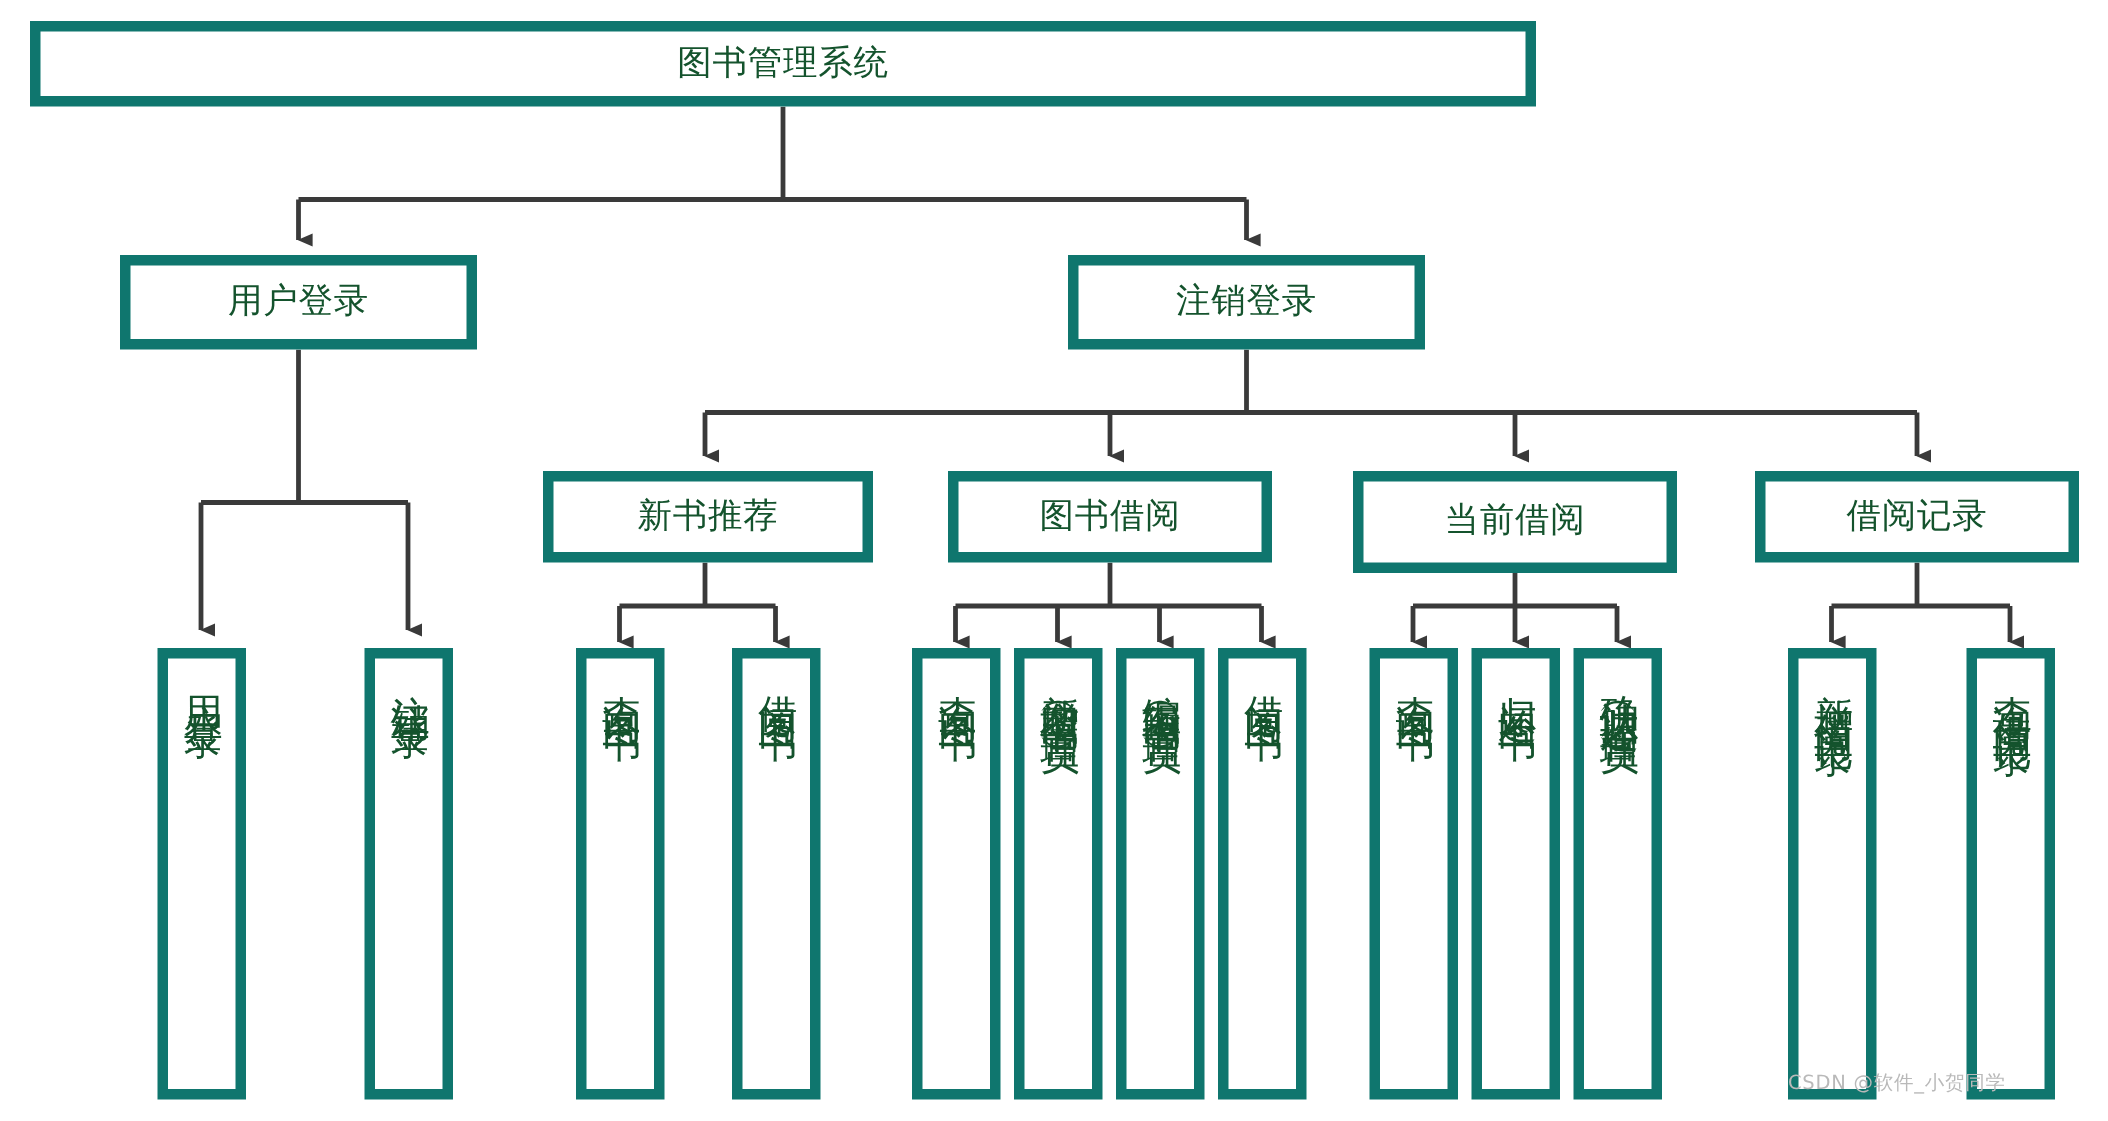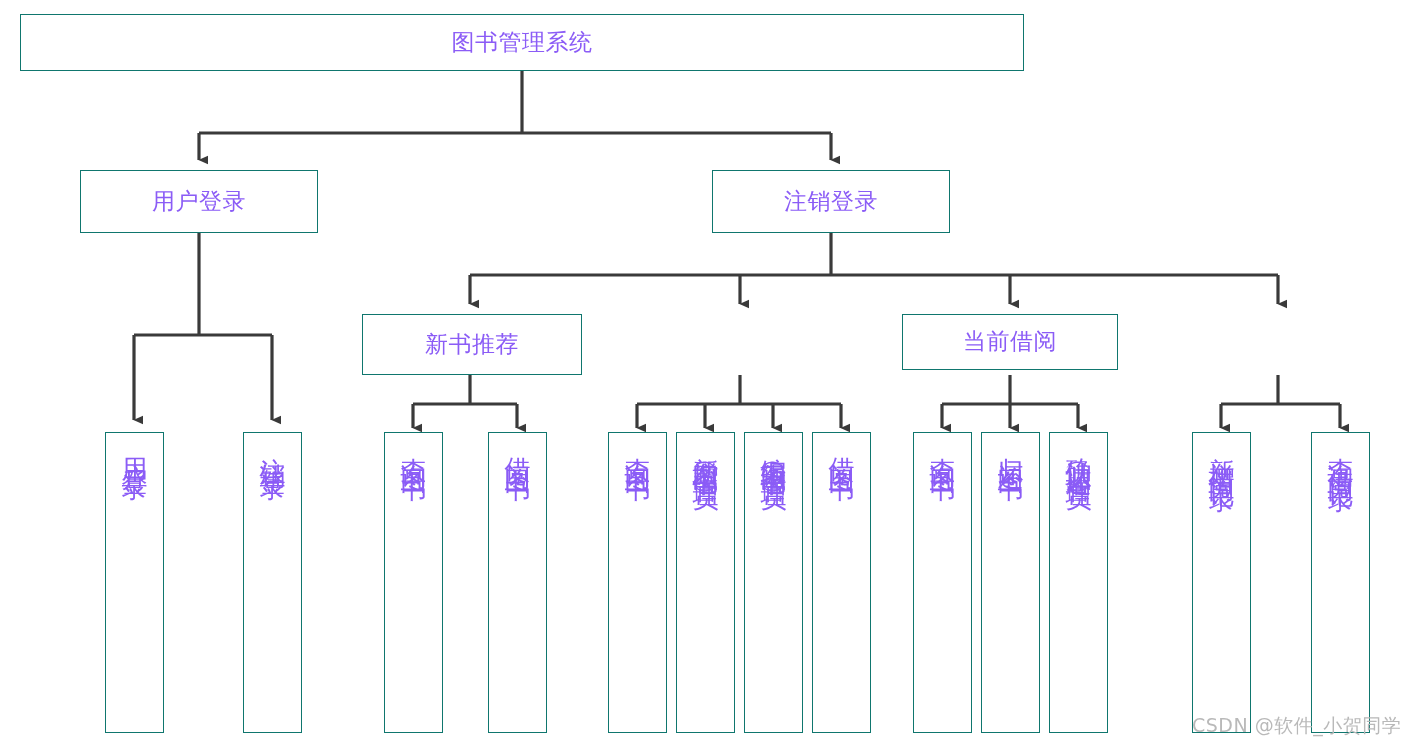--- a/index.html
+++ b/index.html
@@ -23,25 +23,25 @@
     left: 0;
     top: 0;
     width: 1405px;
     height: 747px;
     pointer-events: none;
   }
   .node {
     position: absolute;
     box-sizing: border-box;
     background: #ffffff;
-    border: 1px solid #0f766e;
+    border: 7px solid #0f766e;
     display: flex;
     align-items: center;
     justify-content: center;
-    color: #8b5cf6;
+    color: #14532d;
   }
   .node .label {
     display: block;
     text-align: center;
     line-height: 1.18;
     white-space: pre;
   }
   .node-h .label {
     font-size: 23px;
     letter-spacing: 0.5px;
@@ -61,21 +61,21 @@
     font-size: 26px;
     line-height: 1.04;
     letter-spacing: 6px;
     white-space: nowrap;
   }
   .node-v.tall .label {
     letter-spacing: 4px;
   }
   .watermark {
     position: absolute;
-    font-size: 19px;
+    font-size: 13px;
     color: #b9b9b9;
     white-space: nowrap;
     letter-spacing: 0.5px;
   }
 </style>
 </head>
 <body>
 
 <div id="canvas">
 
@@ -138,25 +138,31 @@
   </div>
 
   <div class="node node-h" style="left:712px; top:170px; width:238px; height:63px;">
     <span class="label">注销登录</span>
   </div>
 
   <div class="node node-h" style="left:362px; top:314px; width:220px; height:61px;">
     <span class="label">新书推荐</span>
   </div>
 
-
-  <div class="node node-h" style="left:902px; top:314px; width:216px; height:56px;">
+  <div class="node node-h" style="left:632px; top:314px; width:216px; height:61px;">
+    <span class="label">图书借阅</span>
+  </div>
+
+  <div class="node node-h" style="left:902px; top:314px; width:216px; height:68px;">
     <span class="label">当前借阅</span>
   </div>
 
+  <div class="node node-h" style="left:1170px; top:314px; width:216px; height:61px;">
+    <span class="label">借阅记录</span>
+  </div>
 
   <div class="node node-v" style="left:105px; top:432px; width:59px; height:301px;">
     <span class="label">用户登录</span>
   </div>
 
   <div class="node node-v" style="left:243px; top:432px; width:59px; height:301px;">
     <span class="label">注销登录</span>
   </div>
 
   <div class="node node-v" style="left:384px; top:432px; width:59px; height:301px;">

